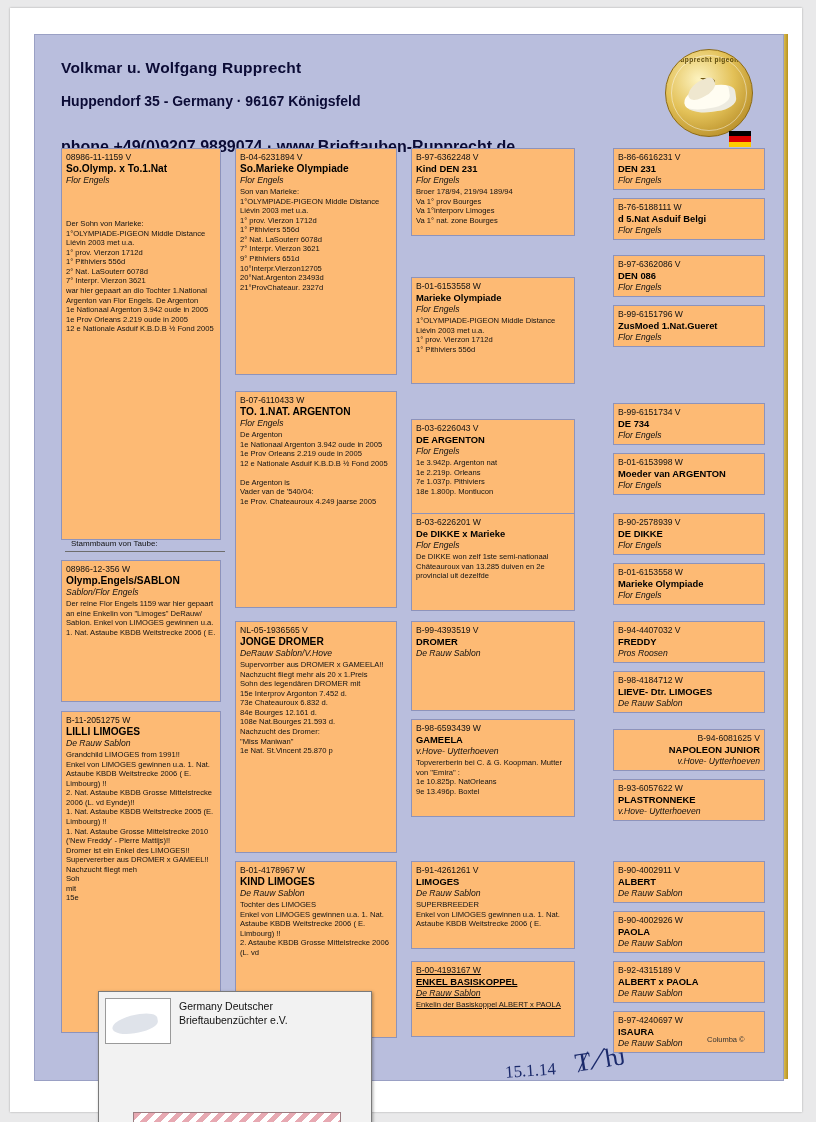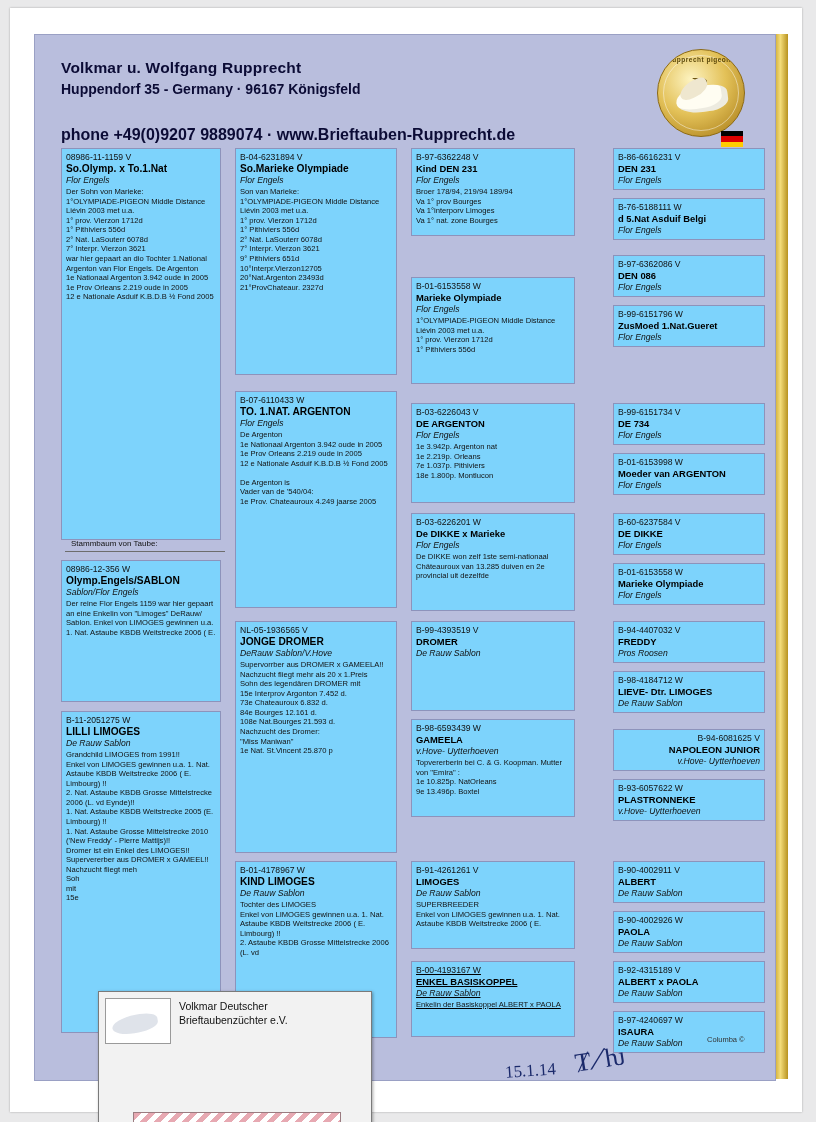--- a/index.html
+++ b/index.html
@@ -17,25 +17,26 @@
   }
   
   .goldband{
     position:absolute;right:14px;top:26px;width:14px;height:1045px;
     background:linear-gradient(90deg,#c9a227 0%,#f4dd7a 45%,#b8921f 100%);
   }
   .sheet{
     position:absolute;left:24px;top:26px;width:740px;height:1045px;
     background:#b9bedd;
     border:1px solid #9aa0c4;
+    padding-left:8px;
   }
   
   .hdr{position:absolute;left:26px;top:24px;width:500px;}
   .hdr .l1{font-size:15.5px;font-weight:bold;color:#0b0b35;letter-spacing:.2px;}
-  .hdr .l2{font-size:14px;font-weight:bold;color:#0b0b35;margin-top:4px;}
+  .hdr .l2{font-size:14px;font-weight:bold;color:#0b0b35;margin-top:16px;}
   .hdr .l3{font-size:16px;font-weight:bold;color:#0b0b35;margin-top:29px;}
   .logo{
     position:absolute;right:30px;top:14px;width:86px;height:86px;border-radius:50%;
     background:radial-gradient(circle at 38% 34%,#fdf3c0 0%,#e3c158 45%,#bb922c 78%,#8c6a14 100%);
     border:1px solid #8c6a14;
     overflow:hidden;
   }
   .logo .ring{
     position:absolute;left:5px;top:5px;right:5px;bottom:5px;border-radius:50%;
     border:1px solid rgba(255,255,255,.45);
@@ -61,21 +62,21 @@
   .flag{
     position:absolute;right:32px;top:96px;width:22px;height:16px;
   }
   .flag div{height:33.33%;}
   .f1{background:#000;}
   .f2{background:#d00;}
   .f3{background:#fc0;}
 
   
   .card{
-    position:absolute;background:#7dd3fc;border:1px solid #8d93bb;
+    position:absolute;background:#fdba74;border:1px solid #8d93bb;
     overflow:hidden;
   }
   .card .ring{font-size:8.6px;color:#111;padding:3px 4px 1px 4px;}
   .card .nm{font-size:10.2px;font-weight:bold;color:#000;padding:0 4px 1px 4px;}
   .card .it{font-size:8.6px;font-style:italic;color:#111;padding:0 4px 1px 4px;}
   .card .bd{font-size:7.6px;color:#111;padding:1px 4px 3px 4px;line-height:1.26;}
   .card.small .nm{font-size:9.4px;}
   .stamm{
     position:absolute;font-size:8px;color:#111;
   }
@@ -164,21 +165,21 @@
     <div class="ln" style="left:205px;top:300px;width:14px;height:1px;"></div>
     <div class="ln" style="left:205px;top:500px;width:14px;height:1px;"></div>
     <div class="ln" style="left:205px;top:680px;width:14px;height:1px;"></div>
     <div class="ln" style="left:205px;top:870px;width:14px;height:1px;"></div>
     <div class="ln" style="left:205px;top:990px;width:14px;height:1px;"></div>
 
     <div class="card" style="left:26px;top:113px;width:158px;height:390px;">
       <div class="ring">08986-11-1159 V</div>
       <div class="nm">So.Olymp. x To.1.Nat</div>
       <div class="it">Flor Engels</div>
-      <div class="bd" style="white-space:pre-line;">Der Sohn von Marieke:
+      <div class="bd" style="white-space:pre-line;margin-top:32px;">Der Sohn von Marieke:
 1°OLYMPIADE-PIGEON Middle Distance Liévin 2003 met u.a.
 1°  prov. Vierzon 1712d
 1°  Pithiviers 556d
 2°  Nat. LaSouterr 6078d
 7°  Interpr. Vierzon 3621
 war hier gepaart an dio Tochter 1.National Argenton van Flor Engels. De Argenton
 1e Nationaal Argenton 3.942 oude in 2005
 1e Prov Orleans 2.219 oude in 2005
 12 e Nationale Asduif K.B.D.B ½ Fond 2005</div>
     </div>
@@ -275,21 +276,21 @@
 
     <div class="card small" style="left:376px;top:242px;width:162px;height:105px;">
       <div class="ring">B-01-6153558 W</div>
       <div class="nm">Marieke Olympiade</div>
       <div class="it">Flor Engels</div>
       <div class="bd" style="white-space:pre-line;">1°OLYMPIADE-PIGEON Middle Distance Liévin 2003 met u.a.
 1°  prov. Vierzon 1712d
 1°  Pithiviers 556d</div>
     </div>
 
-    <div class="card small" style="left:376px;top:368px;width:162px;height:98px;">
+    <div class="card small" style="left:376px;top:384px;width:162px;height:98px;">
       <div class="ring">B-03-6226043 V</div>
       <div class="nm">DE ARGENTON</div>
       <div class="it">Flor Engels</div>
       <div class="bd" style="white-space:pre-line;">1e    3.942p. Argenton nat
 1e    2.219p. Orleans
 7e    1.037p. Pithiviers
 18e 1.800p. Montlucon</div>
     </div>
 
     <div class="card small" style="left:376px;top:478px;width:162px;height:96px;">
@@ -353,21 +354,21 @@
       <div class="ring">B-99-6151734 V</div>
       <div class="nm">DE 734</div>
       <div class="it">Flor Engels</div>
     </div>
     <div class="card small" style="left:578px;top:418px;width:150px;height:40px;">
       <div class="ring">B-01-6153998 W</div>
       <div class="nm">Moeder van ARGENTON</div>
       <div class="it">Flor Engels</div>
     </div>
     <div class="card small" style="left:578px;top:478px;width:150px;height:40px;">
-      <div class="ring">B-60-6237584 V</div>
+      <div class="ring">B-90-2578939 V</div>
       <div class="nm">DE DIKKE</div>
       <div class="it">Flor Engels</div>
     </div>
     <div class="card small" style="left:578px;top:528px;width:150px;height:40px;">
       <div class="ring">B-01-6153558 W</div>
       <div class="nm">Marieke Olympiade</div>
       <div class="it">Flor Engels</div>
     </div>
     <div class="card small" style="left:578px;top:586px;width:150px;height:40px;">
       <div class="ring">B-94-4407032 V</div>
@@ -410,17 +411,17 @@
       <div class="it">De Rauw Sablon</div>
     </div>
 
     <div class="sig" style="left:470px;top:1026px;">15.1.14</div>
     <div class="sig2" style="left:540px;top:1010px;">Ⱦ⟋ƕ</div>
     <div class="columba" style="left:672px;top:1000px;">Columba ©</div>
   </div>
 
   <div class="idcard">
     <div class="bird2"></div>
-    <div class="vt1">Volkmar Deutscher</div>
+    <div class="vt1">Germany Deutscher</div>
     <div class="vt2">Brieftaubenzüchter e.V.</div>
     <div class="zig"></div>
   </div>
 </div>
 
 </body></html>

